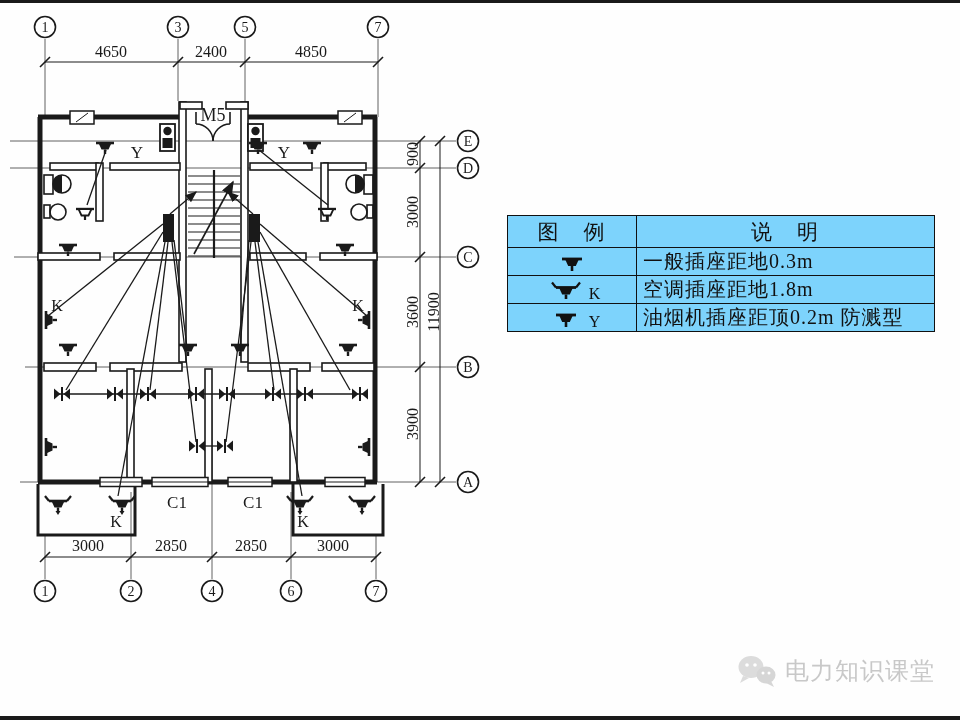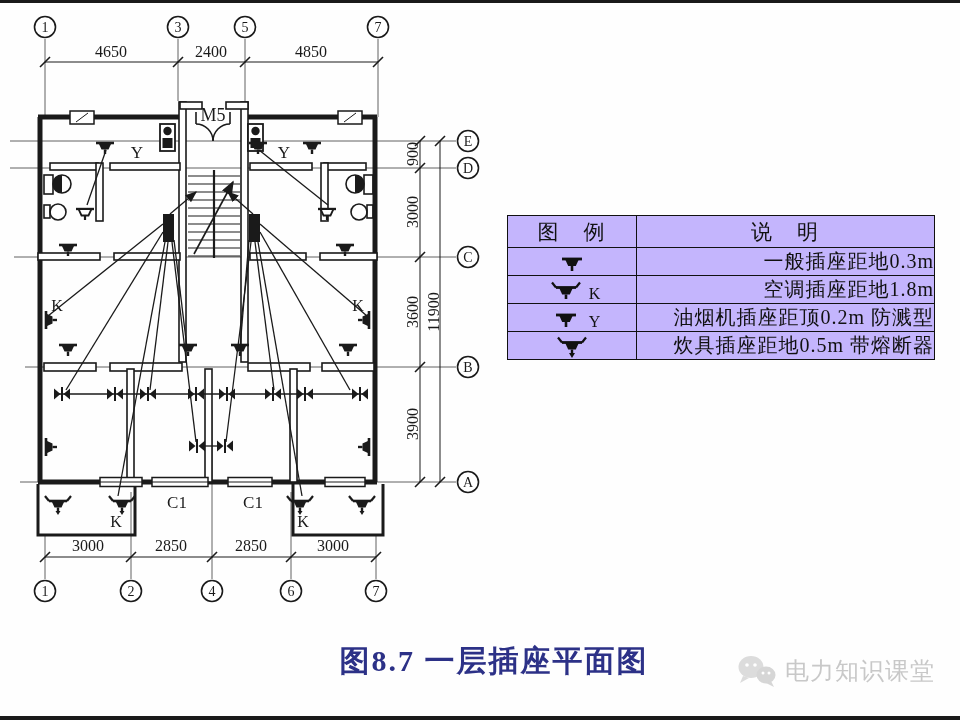--- a/index.html
+++ b/index.html
@@ -6,24 +6,24 @@
   .stage{position:relative;width:960px;height:720px;background:#fefefe;overflow:hidden;
          font-family:"Liberation Serif",serif;}
   .frame-bar{position:absolute;left:0;width:960px;height:3px;background:#1a1a1a;}
   .frame-top{top:0;}
   .frame-bottom{bottom:0;height:4px;}
 
   .plan-svg{position:absolute;left:0;top:0;}
 
   
   .legend{position:absolute;left:507px;top:215px;width:428px;border-collapse:collapse;
-          background:#c4b5fd;table-layout:fixed;}
+          background:#7dd3fc;table-layout:fixed;}
   .legend td,.legend th{border:1.8px solid #111;padding:0;font-weight:normal;}
   .legend .sym-col{width:128px;text-align:center;vertical-align:middle;}
-  .legend .desc-col{font-size:20px;color:#111;padding-left:14px;text-align:right;
+  .legend .desc-col{font-size:20px;color:#111;padding-left:6px;text-align:left;
                     vertical-align:middle;letter-spacing:1px;white-space:nowrap;}
   .legend .hdr{height:32px;font-size:21px;text-align:center;letter-spacing:2px;color:#111;}
   .legend .row{height:28px;}
   .symwrap{display:flex;align-items:center;justify-content:center;gap:1px;}
   .symtag{font-size:16px;color:#111;position:relative;top:4px;}
 
   .fig-title{position:absolute;left:0;top:641px;width:960px;text-align:center;
              text-indent:28px;font-size:30px;font-weight:bold;color:#2c3187;letter-spacing:2px;}
   .watermark{position:absolute;left:735px;top:650px;display:flex;align-items:center;gap:6px;
              color:#c8c8c8;font-size:24px;letter-spacing:1px;}
@@ -393,39 +393,23 @@
         <svg width="44" height="24" viewBox="-22 -8 44 22">
           <line x1="-10" y1="0" x2="10" y2="0" stroke="#111" stroke-width="2.8"></line>
           <path d="M-7,0 L7,0 L3.8,7 L-3.8,7 Z" fill="#111"></path>
           <line x1="0" y1="7" x2="0" y2="12" stroke="#111" stroke-width="2.6"></line>
         </svg>
         <span class="symtag">Y</span>
       </div>
           </td>
       <td class="desc-col">油烟机插座距顶0.2m 防溅型</td>
     </tr>
-    <tr class="row">
-      <td class="sym-col">
-            <div class="symwrap">
-        <svg width="44" height="26" viewBox="-22 -9 44 25">
-          <line x1="-10" y1="0" x2="10" y2="0" stroke="#111" stroke-width="2.8"></line>
-          <line x1="-10" y1="0" x2="-14" y2="-5" stroke="#111" stroke-width="2.2"></line>
-          <line x1="10" y1="0" x2="14" y2="-5" stroke="#111" stroke-width="2.2"></line>
-          <path d="M-7,0 L7,0 L3.8,7 L-3.8,7 Z" fill="#111"></path>
-          <line x1="0" y1="7" x2="0" y2="10.5" stroke="#111" stroke-width="2.4"></line>
-          <path d="M-3,10.5 L3,10.5 L0,15.5 Z" fill="#111"></path>
-        </svg>
-            </div>
-          </td>
-      <td class="desc-col">炊具插座距地0.5m 带熔断器</td>
-    </tr>
   </tbody>
     </table>
 
-  <div class="fig-title">图8.7 一层插座平面图</div>
 
   <div class="watermark">
     <svg width="44" height="42" viewBox="0 0 44 42">
       <ellipse cx="16" cy="17" rx="12.5" ry="11" fill="#dcdcdc"></ellipse>
       <path d="M8,26 L5,33 L14,28 Z" fill="#dcdcdc"></path>
       <ellipse cx="31" cy="25" rx="9.5" ry="8.5" fill="#d6d6d6"></ellipse>
       <path d="M36,31 L39,37 L31,33 Z" fill="#d6d6d6"></path>
       <circle cx="12" cy="15" r="1.8" fill="#fff"></circle>
       <circle cx="20" cy="15" r="1.8" fill="#fff"></circle>
       <circle cx="28" cy="23" r="1.5" fill="#fff"></circle>

